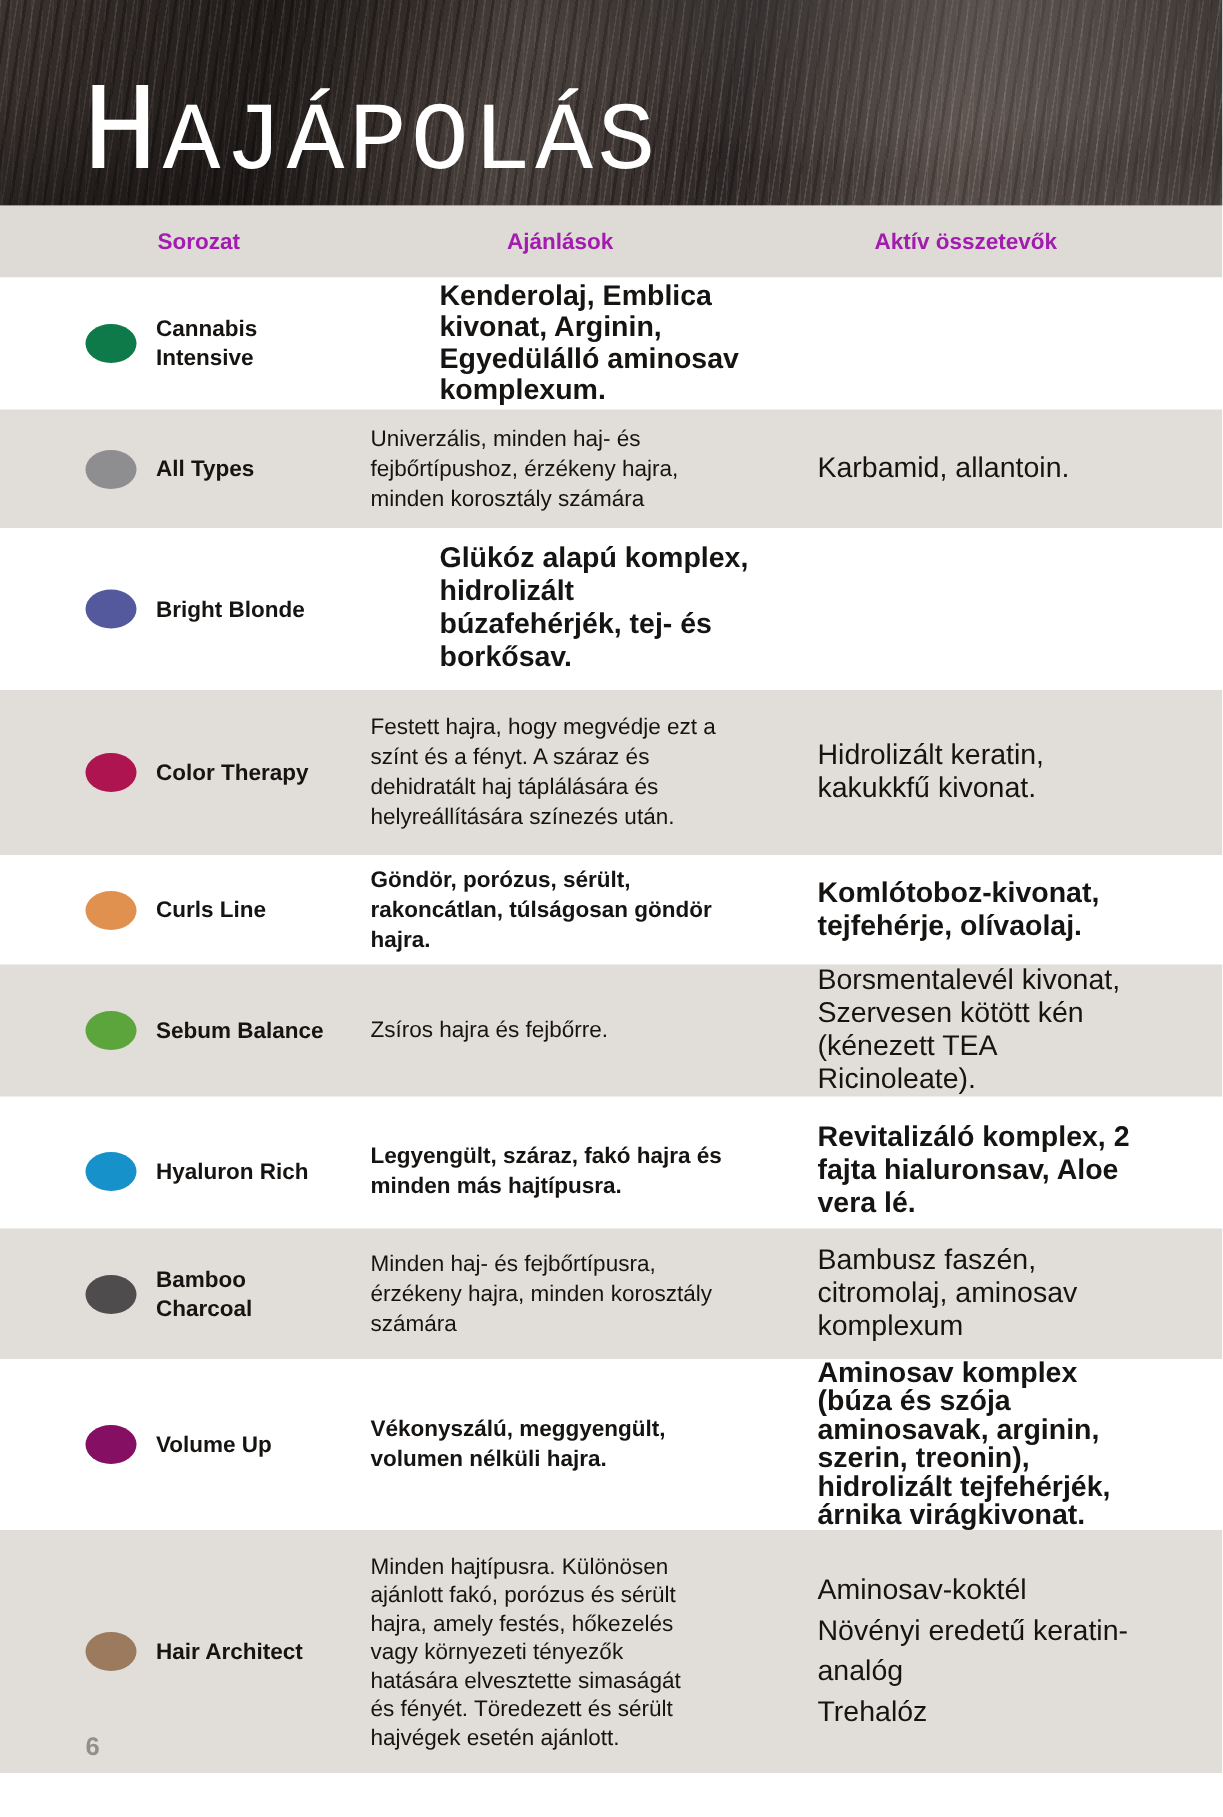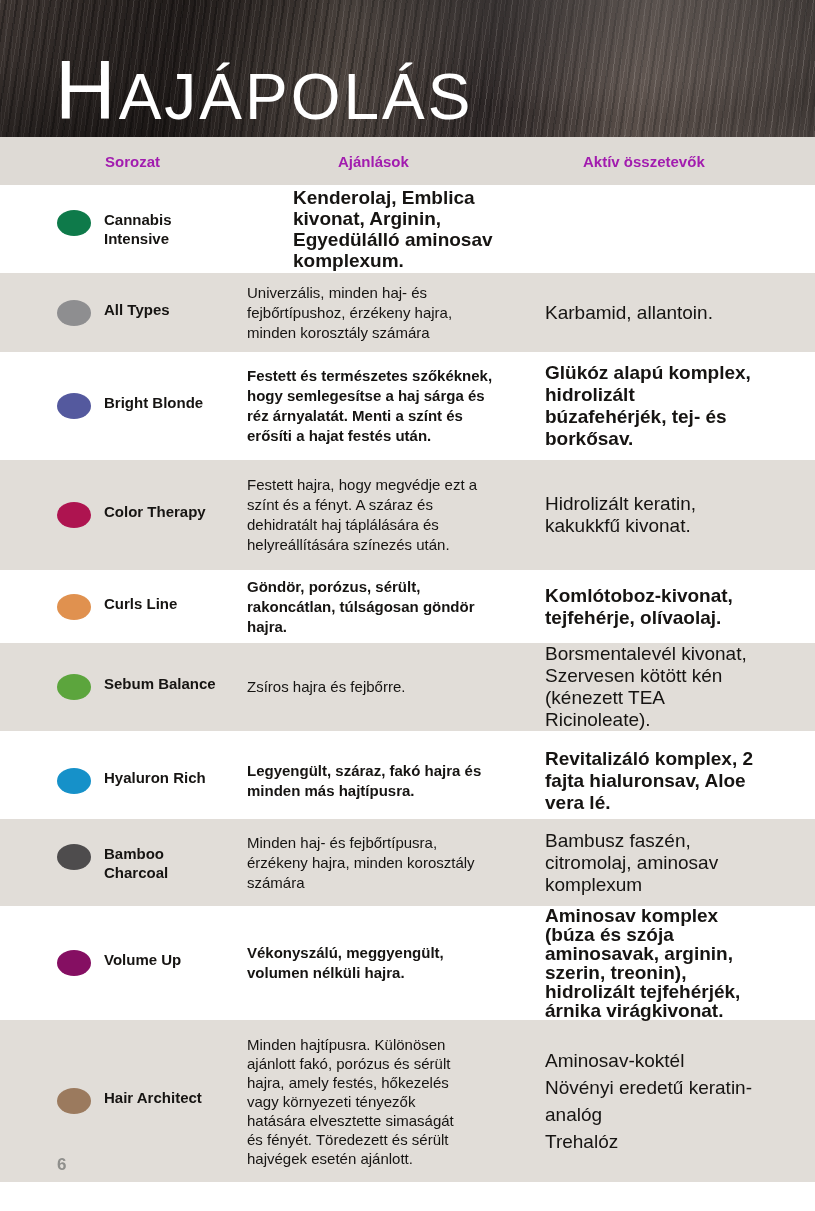--- a/index.html
+++ b/index.html
@@ -13,42 +13,42 @@
       radial-gradient(ellipse 700px 300px at 102% 115%, rgba(170,158,152,0.30), rgba(170,158,152,0) 60%),
       radial-gradient(ellipse 620px 320px at 8% 120%, rgba(0,0,0,0.55), rgba(0,0,0,0) 65%),
       repeating-linear-gradient(99deg, rgba(235,225,218,0.14) 0 1px, rgba(235,225,218,0) 1px 5px,
         rgba(0,0,0,0.28) 5px 7px, rgba(0,0,0,0) 7px 11px),
       repeating-linear-gradient(93deg, rgba(255,255,255,0.07) 0 1px, rgba(0,0,0,0) 1px 7px),
       linear-gradient(100deg,#4c423e 0%,#2c2523 22%,#5a504a 42%,#262020 60%,#4a403b 78%,#1f1a18 100%);
   }
   .hero::after{content:"";position:absolute;left:0;top:0;width:100%;height:100%;
       background:radial-gradient(ellipse 900px 220px at 50% -60px, rgba(0,0,0,0.45), rgba(0,0,0,0) 70%);}
   .page-title{position:absolute;left:55px;bottom:8px;z-index:2;color:#ffffff;
-      font-family:Liberation Sans, sans-serif;font-weight:400;line-height:0.9;
+      font-family:Liberation Mono, monospace;font-weight:400;line-height:0.9;
       letter-spacing:3px;white-space:nowrap;}
   .page-title .cap{font-size:84px;}
   .page-title .rest{font-size:64px;}
 
   
   .band{position:absolute;top:137px;left:0;width:815px;height:48px;background:#dedad5;}
   .band .col-h{position:absolute;top:0;height:48px;line-height:50px;font-size:15px;font-weight:700;color:#a21caf;}
   .col-h.h-series{left:105px;}
   .col-h.h-rec{left:338px;}
   .col-h.h-ing{left:583px;}
 
   
   .table{position:absolute;top:185px;left:0;width:815px;}
   .row{display:flex;align-items:center;background:#ffffff;}
   .row:nth-child(even){background:#e1ddd8;}
   .r1{min-height:88px;} .r2{min-height:79px;} .r3{min-height:108px;} .r4{min-height:110px;}
   .r5{min-height:73px;} .r6{min-height:87px;} .r7{min-height:76px;margin-top:12px;} .r8{min-height:87px;}
   .r9{min-height:97px;} .r10{min-height:162px;}
 
   .cell{box-sizing:border-box;}
-  .series{flex:0 0 190px;margin-left:57px;display:flex;align-items:flex-start;gap:13px;}
+  .series{flex:0 0 190px;margin-left:57px;display:flex;align-items:center;gap:13px;}
   .dot{flex:0 0 34px;width:34px;height:26px;border-radius:50%;background:#888;}
   .name{font-size:15px;line-height:19px;font-weight:700;max-width:125px;}
   .rec{flex:0 0 252px;font-size:15px;line-height:20px;}
   .ing{flex:0 0 210px;margin-left:46px;font-size:19px;line-height:22px;white-space:pre-line;}
 
   
   .row:nth-child(odd) .rec,.row:nth-child(odd) .ing{font-weight:600;}
   .r1 .ing{line-height:21px;}
   .r9 .ing{line-height:19px;}
   .r10 .rec{flex-basis:218px;line-height:19px;}
@@ -86,21 +86,20 @@
         <span class="name">All Types</span>
       </div>
       <div class="cell rec">Univerzális, minden haj- és fejbőrtípushoz, érzékeny hajra, minden korosztály számára</div>
       <div class="cell ing">Karbamid, allantoin.</div>
     </div>
       <div class="row r3">
       <div class="cell series">
         <span class="dot" style="background: rgb(84, 89, 158);"></span>
         <span class="name">Bright Blonde</span>
       </div>
-      <div class="cell rec">Festett és természetes szőkéknek, hogy semlegesítse a haj sárga és réz árnyalatát. Menti a színt és erősíti a hajat festés után.</div>
       <div class="cell ing">Glükóz alapú komplex, hidrolizált búzafehérjék, tej- és borkősav.</div>
     </div>
       <div class="row r4">
       <div class="cell series">
         <span class="dot" style="background: rgb(174, 20, 80);"></span>
         <span class="name">Color Therapy</span>
       </div>
       <div class="cell rec">Festett hajra, hogy megvédje ezt a színt és a fényt. A száraz és dehidratált haj táplálására és helyreállítására színezés után.</div>
       <div class="cell ing">Hidrolizált keratin, kakukkfű kivonat.</div>
     </div>

